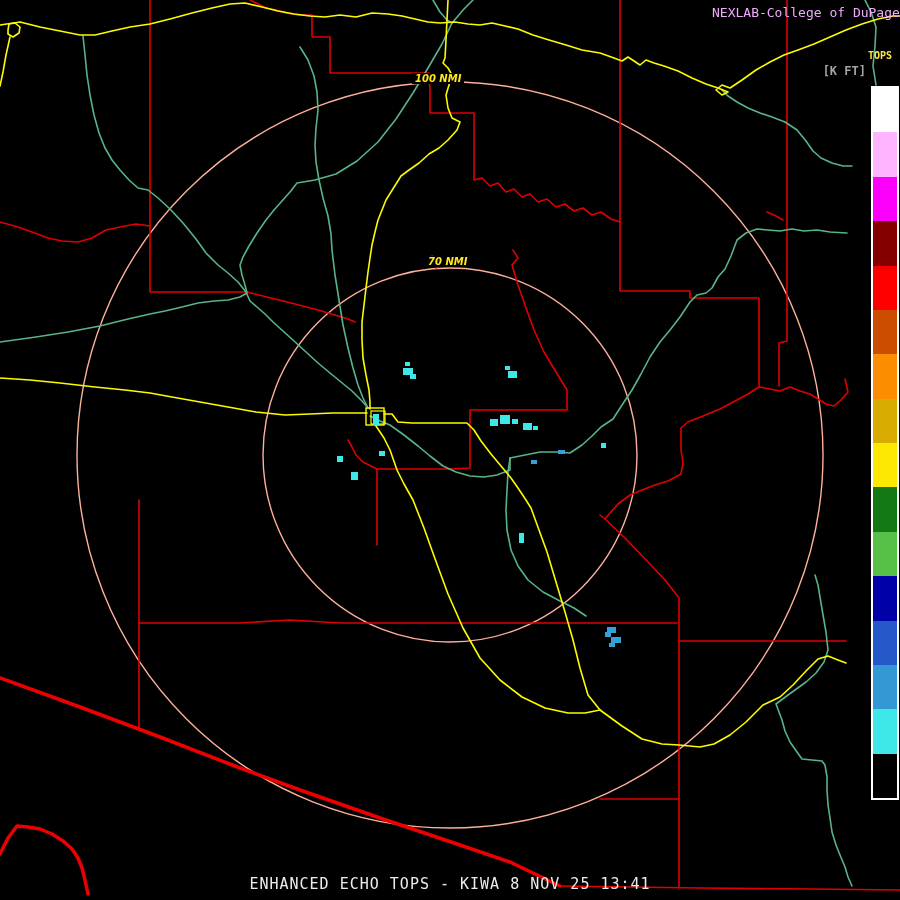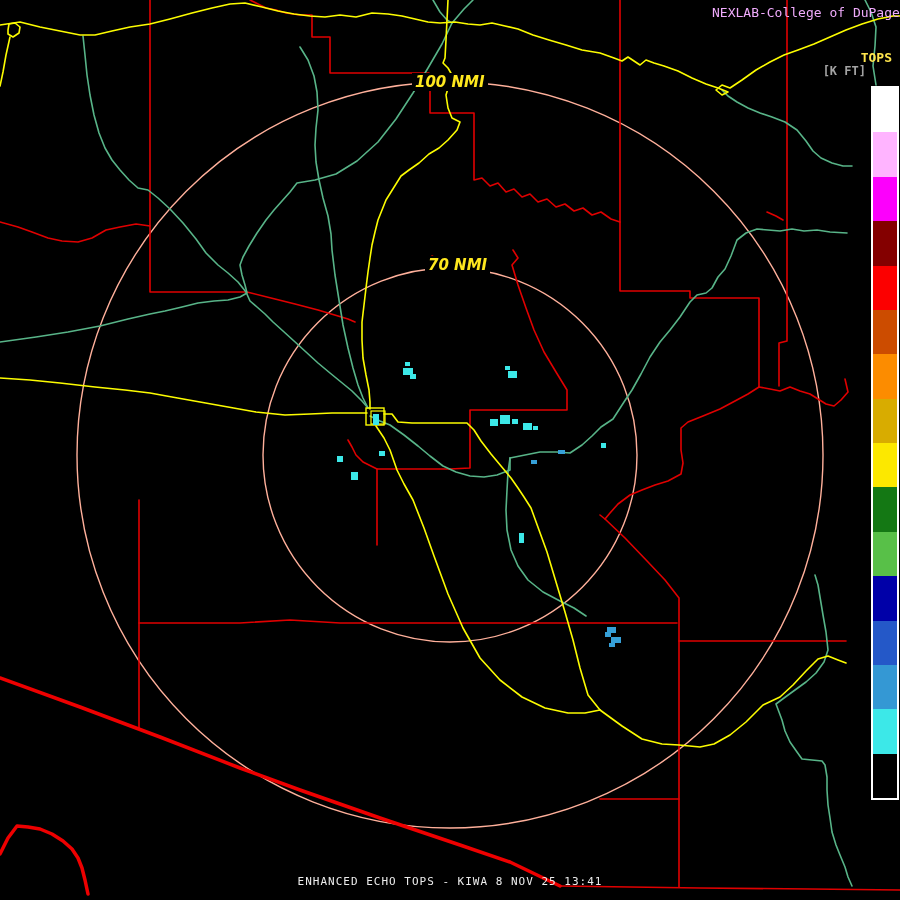--- a/index.html
+++ b/index.html
@@ -1,35 +1,35 @@
 <!DOCTYPE html>
 <html><head>
 <meta charset="utf-8">
 <style>
   html,body{margin:0;padding:0;background:#000;}
   #stage{position:relative;width:900px;height:900px;background:#000;overflow:hidden;
          font-family:"DejaVu Sans Mono","Liberation Mono",monospace;}
   #map-svg{position:absolute;left:0;top:0;}
   .brand{position:absolute;left:712px;top:5px;font-size:13px;color:#f0abfc;
          white-space:nowrap;letter-spacing:0px;z-index:5;}
-  .legend-title{position:absolute;right:8px;top:50px;font-size:13px;font-weight:bold;
+  .legend-title{position:absolute;right:8px;top:50px;font-size:10px;font-weight:bold;
                 color:#ffe64d;z-index:5;margin-left:36px;}
   .legend-units{position:absolute;right:34px;top:64px;font-size:12px;font-weight:bold;
                 color:#a3a3a3;z-index:5;}
   #legend-bar{position:absolute;left:871px;top:86px;width:24px;border:2px solid #fff;
               background:#000;z-index:4;}
   #legend-bar .seg{width:100%;}
   #legend-labels{position:absolute;left:0;top:0;z-index:4;}
   .ring-label{position:absolute;background:#000;color:#ffe81e;font-style:italic;
-              font-weight:bold;font-size:15px;z-index:3;padding:0 3px;
+              font-weight:bold;font-size:10px;z-index:3;padding:0 3px;
               font-family:"DejaVu Sans","Liberation Sans",sans-serif;white-space:nowrap;}
   #ring-label-outer{left:412px;top:73px;}
   #ring-label-inner{left:425px;top:256px;}
   .caption{position:absolute;left:450px;top:875px;transform:translateX(-50%);
-           color:#ececec;font-size:11px;letter-spacing:1px;white-space:nowrap;z-index:5;}
+           color:#ececec;font-size:15px;letter-spacing:1px;white-space:nowrap;z-index:5;}
 </style>
 </head>
 <body>
 
 <div id="stage">
   <svg id="map-svg" width="900" height="900" viewBox="0 0 900 900">
       <circle cx="450" cy="455" r="373" fill="none" stroke="#ffb09b" stroke-width="1.4"></circle>
       <circle cx="450" cy="455" r="187" fill="none" stroke="#ffb09b" stroke-width="1.4"></circle>
       <polyline points="150,0 150,292 247,292 275,299 295,304 318,310 338,316 348,319 355,322" fill="none" stroke="#e00000" stroke-width="1.6" stroke-linejoin="round" stroke-linecap="round"></polyline>
       <polyline points="0,222 18,227 32,232 48,238 62,241 78,242 92,238 106,230 120,227 136,224 150,226" fill="none" stroke="#e00000" stroke-width="1.6" stroke-linejoin="round" stroke-linecap="round"></polyline>

